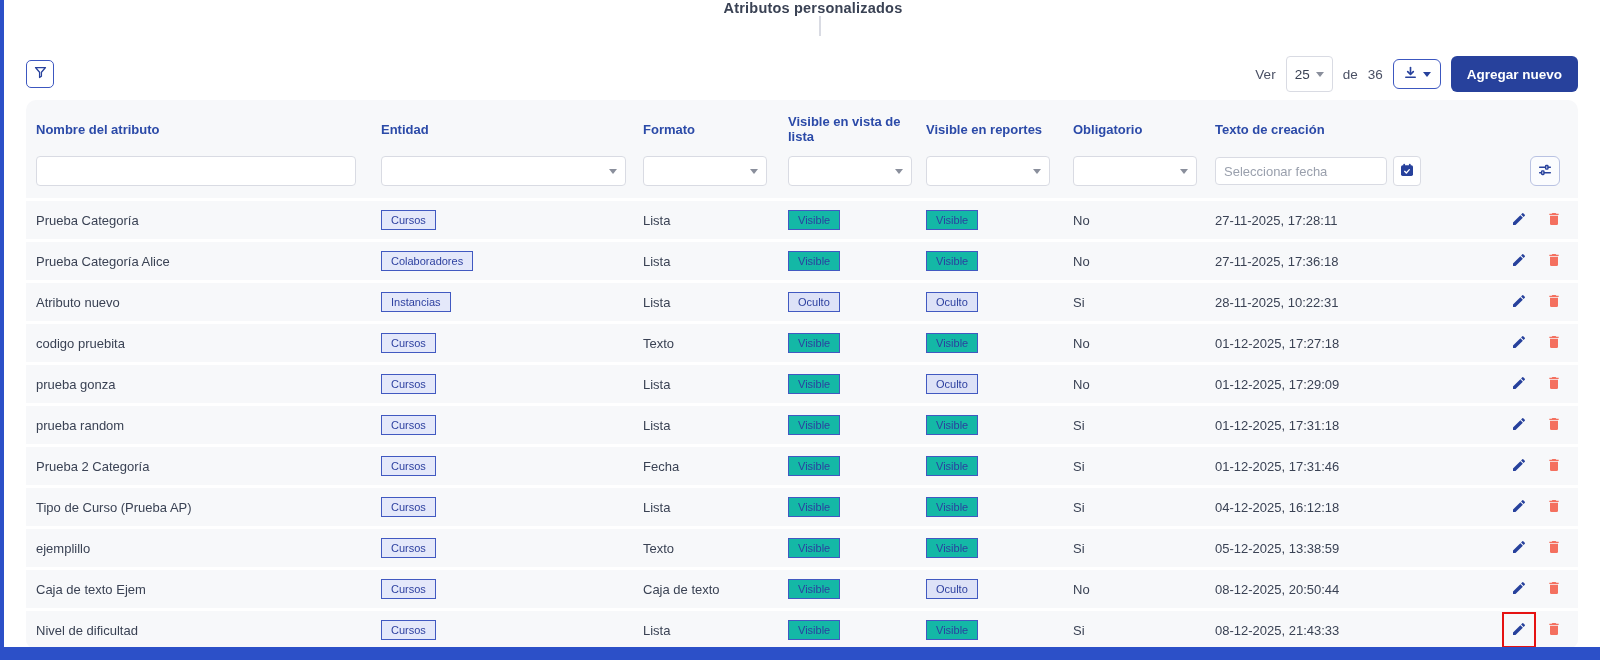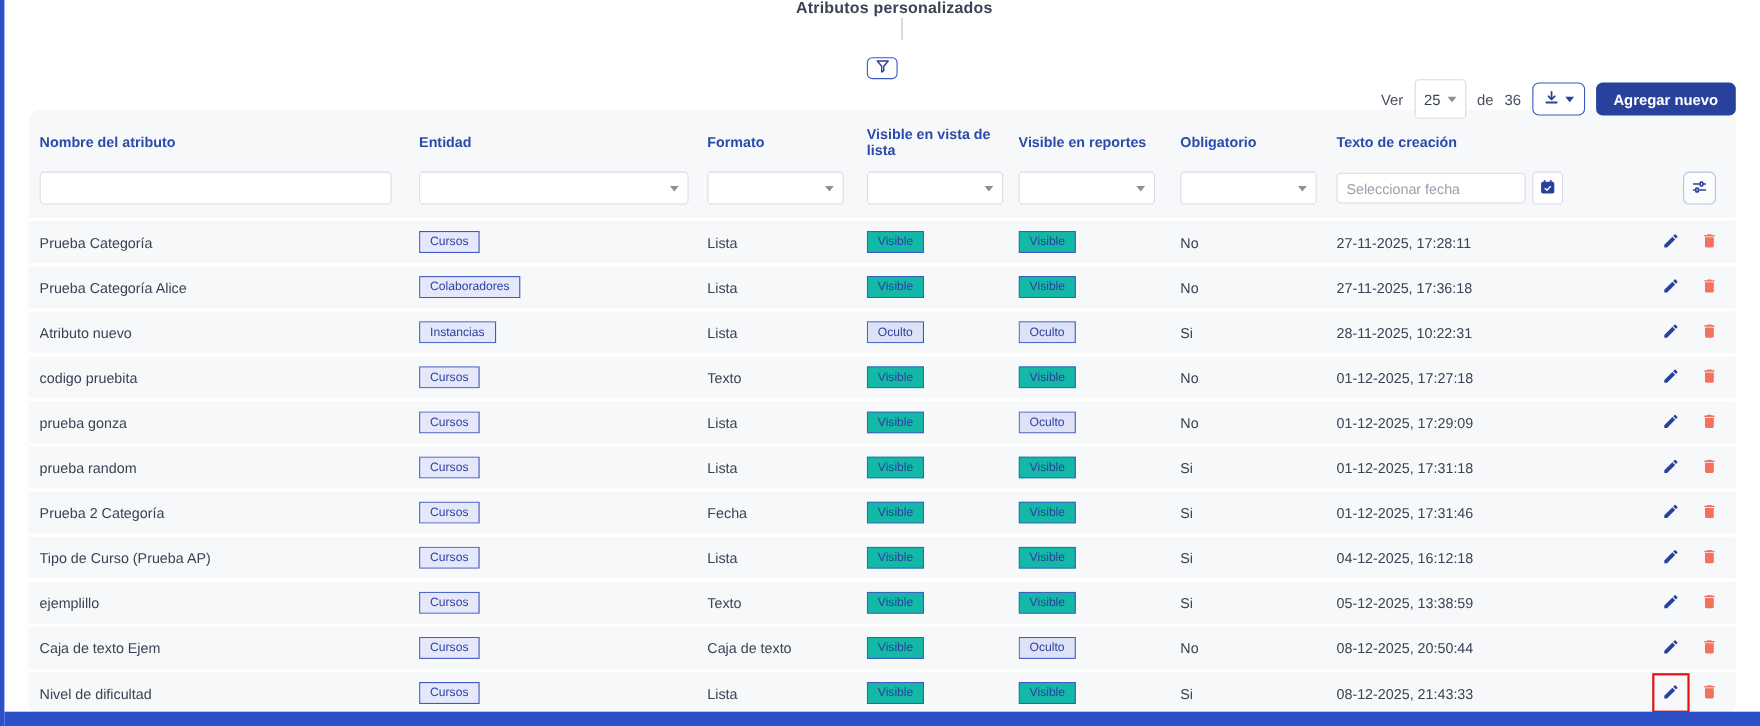--- a/index.html
+++ b/index.html
@@ -9,34 +9,34 @@
     border-left:4px solid #2c50c8; }
   .bottom-strip { position:absolute; left:0; bottom:0; width:1600px; height:13px;
     background:#2c50c8; }
 
   
   .page-header { display:flex; align-items:center; height:44px; padding-left:22px;flex-direction:column; }
   .page-title { font-size:14.5px; font-weight:700; color:#3a4254; letter-spacing:.2px; }
   .title-divider { width:2px; height:20px; background:#d9dbe3; margin-left:14px; }
 
   
-  .toolbar { display:flex; align-items:center; height:44px; padding:0 22px; margin-top:8px;flex-direction:column; }
+  .toolbar { display:flex; align-items:center; height:44px; padding:0 22px; margin-top:8px; }
   .filter-btn { width:28px; height:28px; border:1px solid #3c57c0; border-radius:5px;
     background:#fff; display:flex; align-items:center; justify-content:center; cursor:pointer; }
   .toolbar-right { margin-left:auto; display:flex; align-items:center; gap:10px; }
   .muted-label { font-size:13.5px; color:#4a5064; }
   .page-size { display:flex; align-items:center; gap:6px; border:1px solid #d9dbe3;
     border-radius:4px; background:#fff; height:36px; padding:0 8px; font-size:13.5px;
     color:#3a4254; cursor:pointer; }
   .caret { width:0; height:0; border-left:4px solid transparent; border-right:4px solid transparent;
     border-top:5px solid #8a8f9c; display:inline-block; }
   .download-btn { display:flex; align-items:center; gap:5px; height:30px; padding:0 9px;
     border:1px solid #3c57c0; border-radius:6px; background:#fff; cursor:pointer; }
   .download-btn .caret { border-top-color:#27419c; }
-  .add-btn { height:30px; padding:0 16px; background:#27419c; color:#fff; border:none;
+  .add-btn { height:36px; padding:0 16px; background:#27419c; color:#fff; border:none;
     border-radius:6px; font-size:13.5px; font-weight:700; cursor:pointer;
     font-family:"Liberation Sans", sans-serif; }
 
   
   .table-card { margin:4px 22px 0 22px; background:#f7f8fa; border-radius:10px;
     overflow:hidden; }
   .grid { display:grid;
     grid-template-columns:345px 262px 145px 138px 147px 142px 278px 1fr;
     align-items:center; }
   .thead-labels { padding:14px 10px 4px 10px; }

